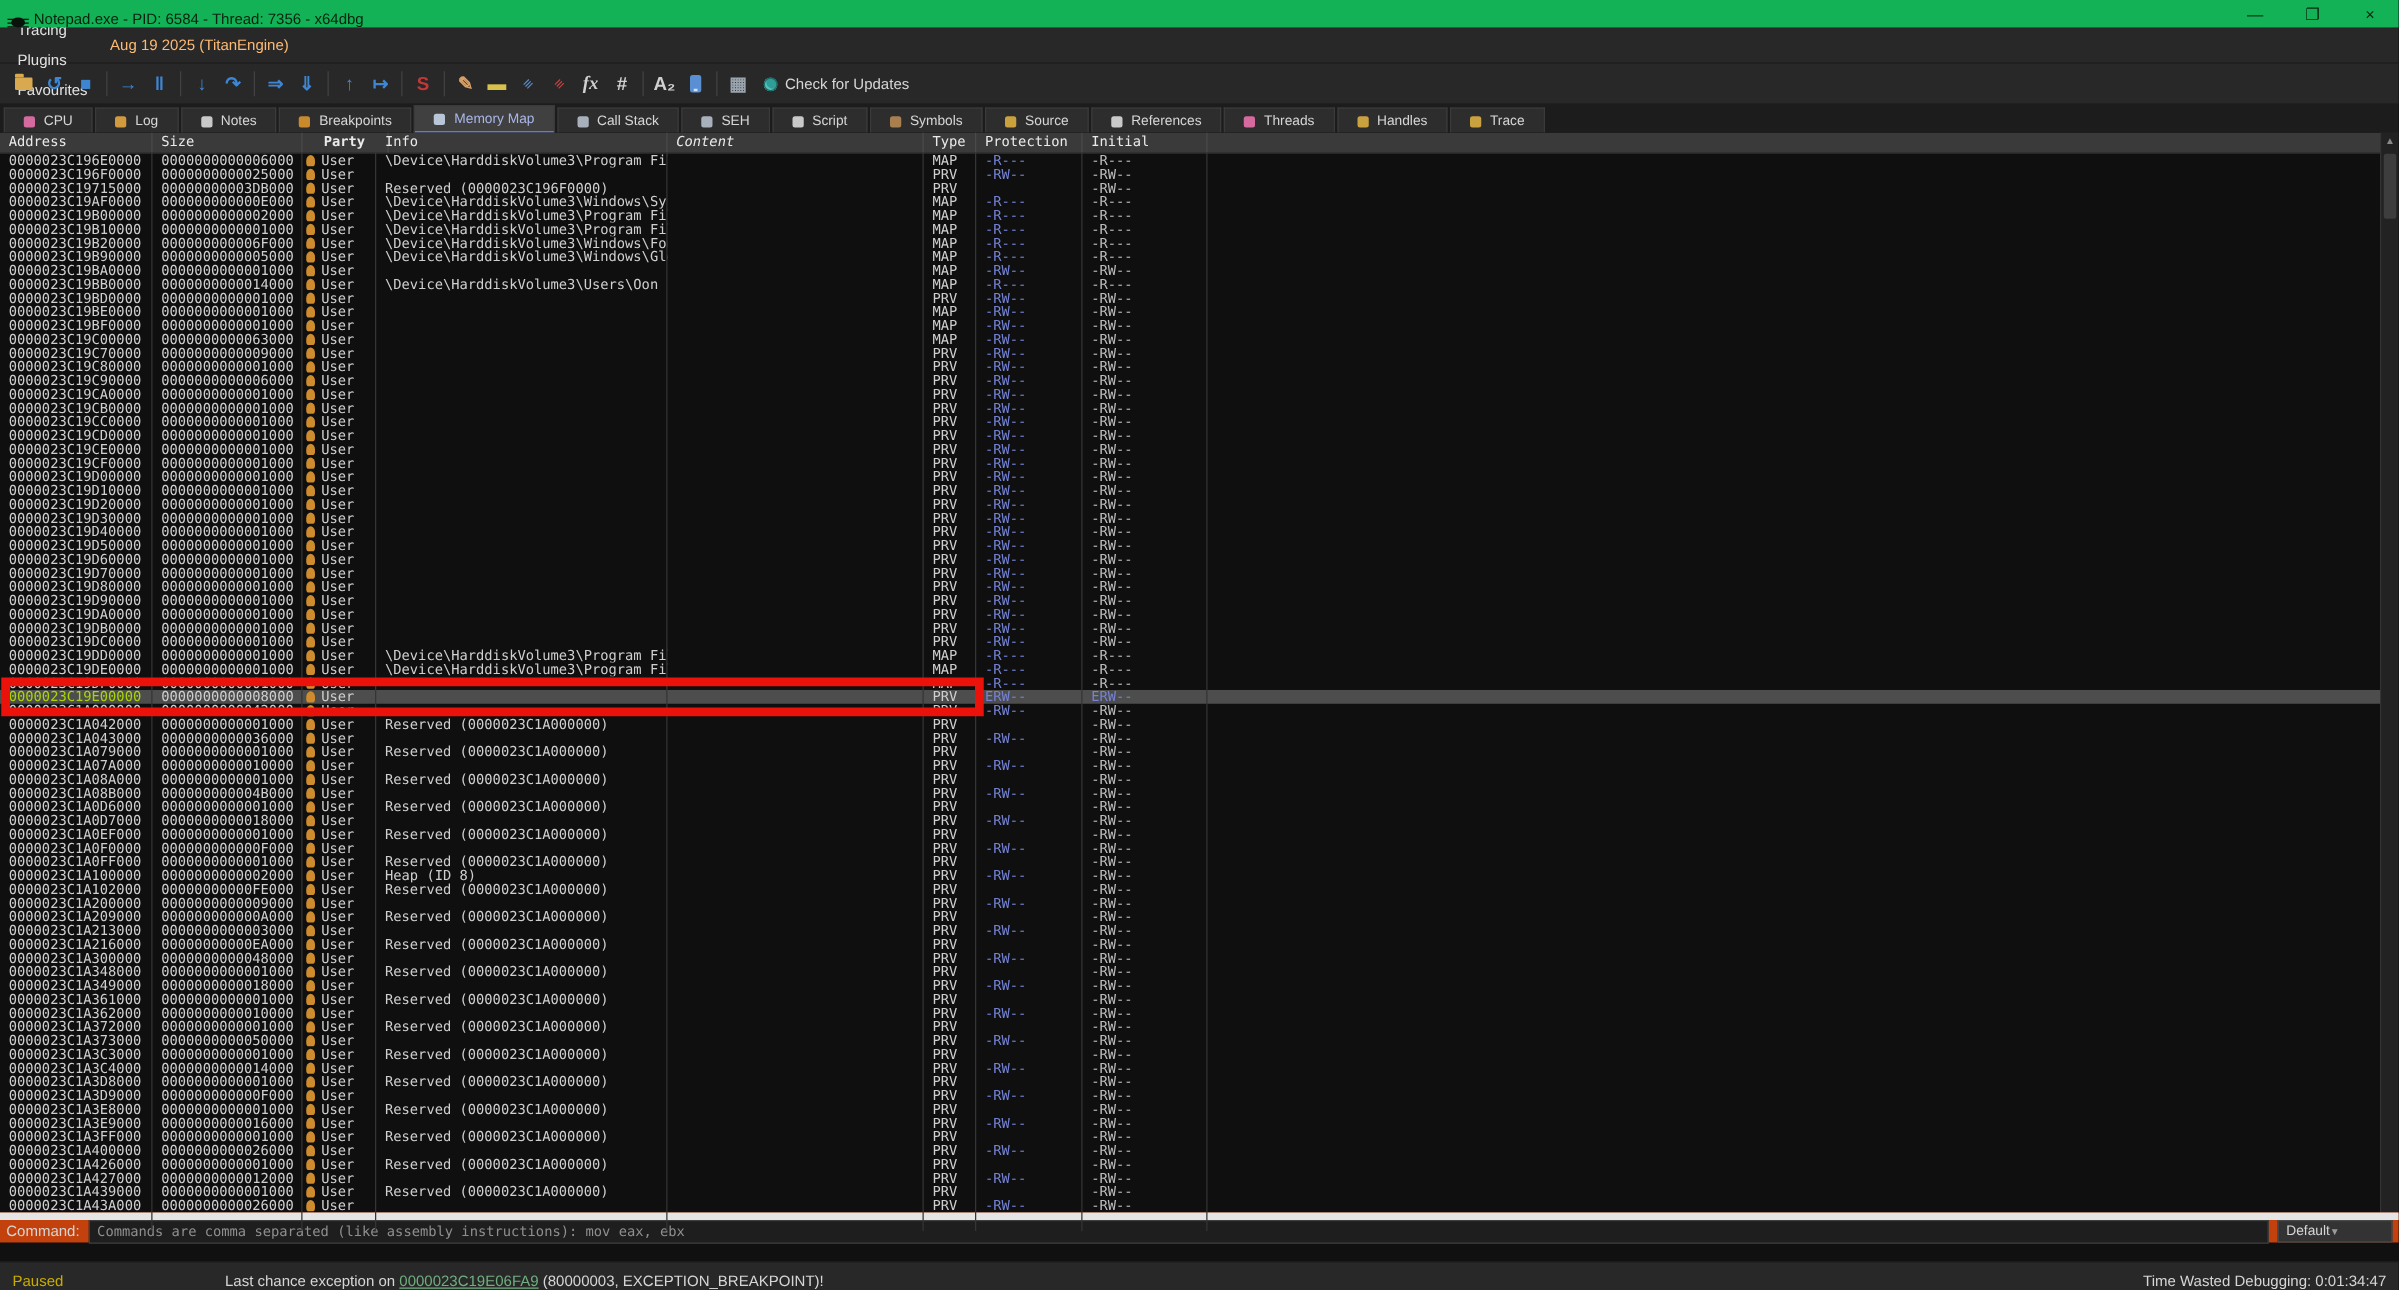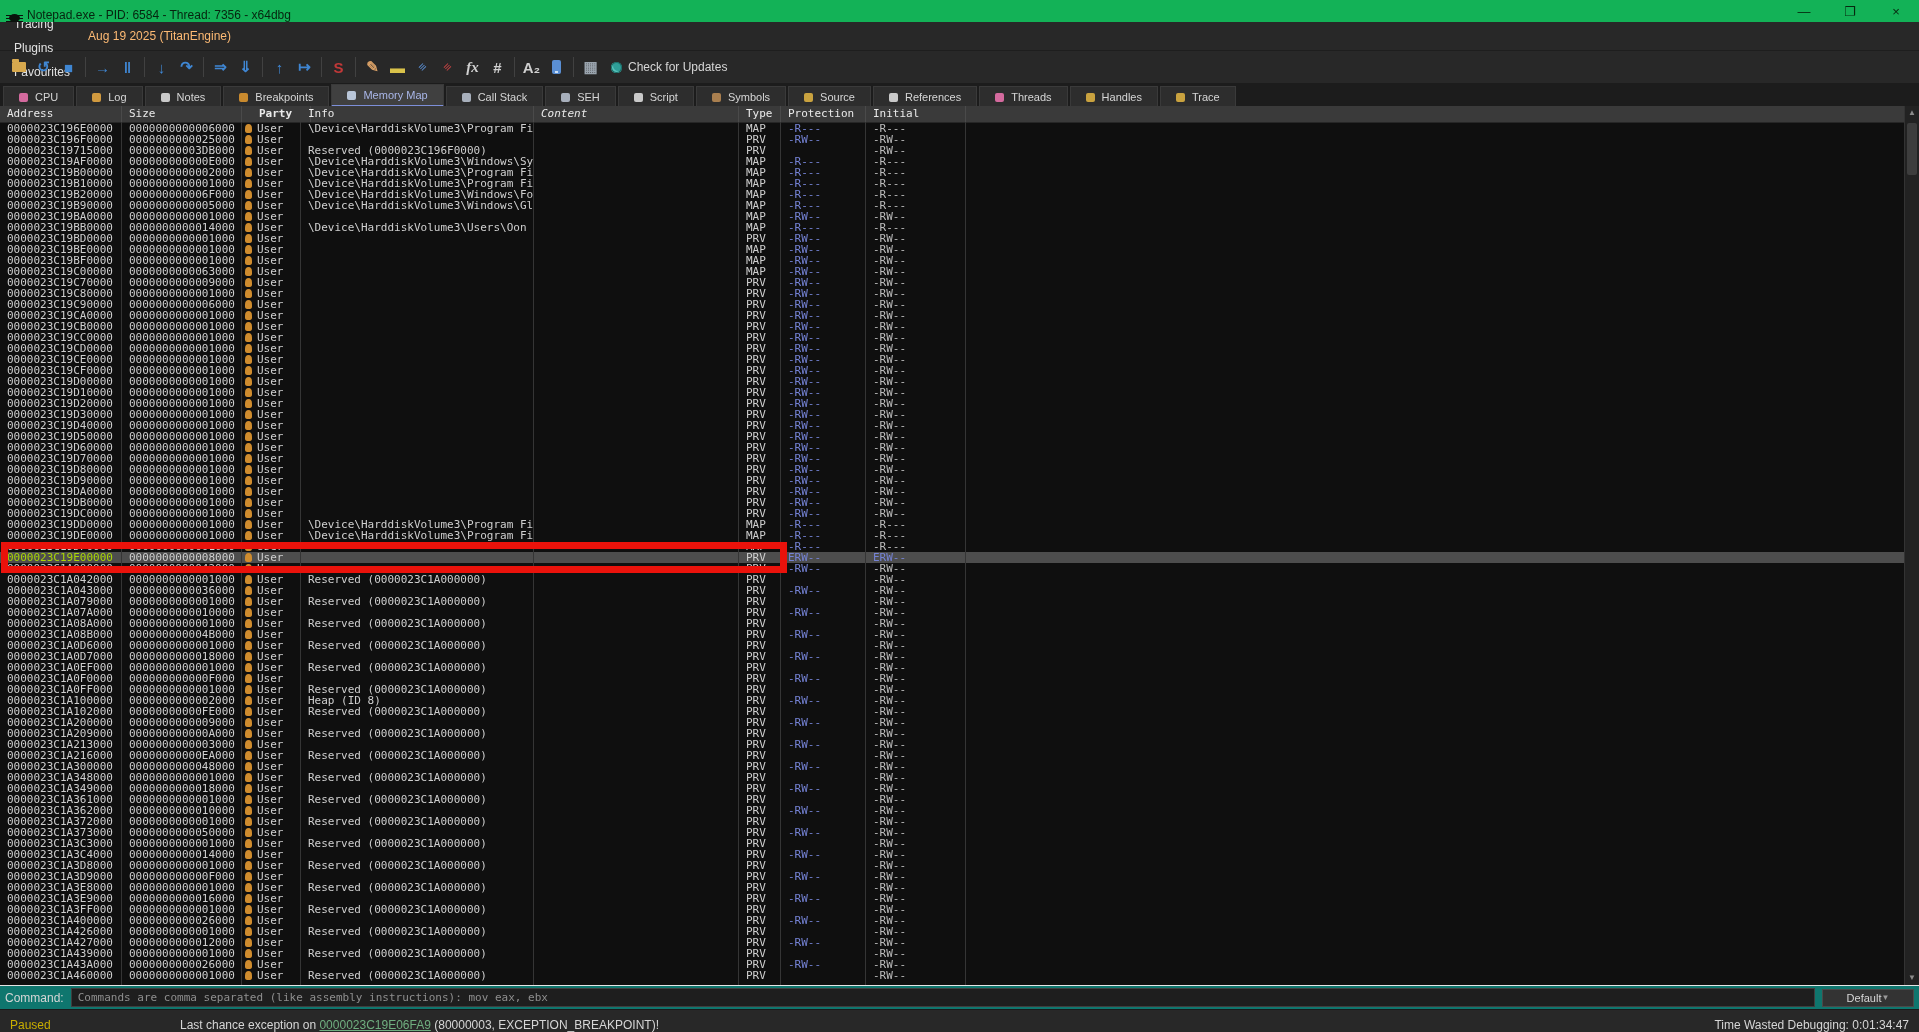--- a/index.html
+++ b/index.html
@@ -50,23 +50,23 @@
   .trow.hl .addr{color:#a9d606}
   .trow.hl .init{color:#7583d6}
   .personicon{display:inline-block;width:7px;height:9px;background:#cf8c2e;border-radius:50% 50% 30% 30%;margin-right:5px;vertical-align:-1px}
   
   .redbox{position:absolute;left:1px;top:542px;width:786px;height:31px;border:7px solid #ea120b;box-sizing:border-box;z-index:9;pointer-events:none}
   
   .vscroll{position:absolute;top:106px;right:0;width:14px;bottom:47px;background:#222;border-left:1px solid #333}
   .varrow{position:absolute;left:0;width:14px;height:14px;color:#8a8a8a;font-size:8px;text-align:center;line-height:14px}
   .vthumb{position:absolute;left:2px;top:17px;width:10px;height:52px;background:#3d3d3d;border-radius:2px}
   
-  .cmdbar{position:absolute;left:0;right:0;bottom:23px;height:24px;background:#0f766e;display:flex;align-items:center;gap:7px;padding:0 5px;font-size:12px;color:#d6d6d6;border-top:1px solid #e5e5e5;box-sizing:border-box}
+  .cmdbar{position:absolute;left:0;right:0;bottom:38px;height:24px;background:#c2410c;display:flex;align-items:center;gap:7px;padding:0 5px;font-size:12px;color:#d6d6d6;border-top:6px solid #e5e5e5;box-sizing:border-box}
   .cmdinput{flex:1;height:17px;background:#1e1e1e;border:1px solid #3e3e3e;color:#8f8f8f;font:11px "DejaVu Sans Mono",monospace;padding:0 6px;outline:none}
-  .profile{width:92px;height:18px;background:#333;border:1px solid #4a4a4a;display:flex;align-items:center;justify-content:center;padding:0 6px;font-size:11px;color:#d6d6d6;box-sizing:border-box}
+  .profile{width:92px;height:18px;background:#333;border:1px solid #4a4a4a;display:flex;align-items:center;justify-content:flex-start;padding:0 6px;font-size:11px;color:#d6d6d6;box-sizing:border-box}
   .profile .arrow{font-size:8px;color:#9a9a9a}
   
   .statusbar{position:absolute;left:0;right:0;bottom:0;height:23px;background:#282828;display:flex;align-items:flex-end;font-size:12px;color:#d6d6d6;padding:0 10px;box-sizing:border-box;border-top:1px solid #1a1a1a}
   .paused{color:#c8ad00;width:170px}
   .statlink{color:#6fae7f;text-decoration:underline}
   .timewasted{margin-left:auto}
 </style>
 </head>
 <body>
 

